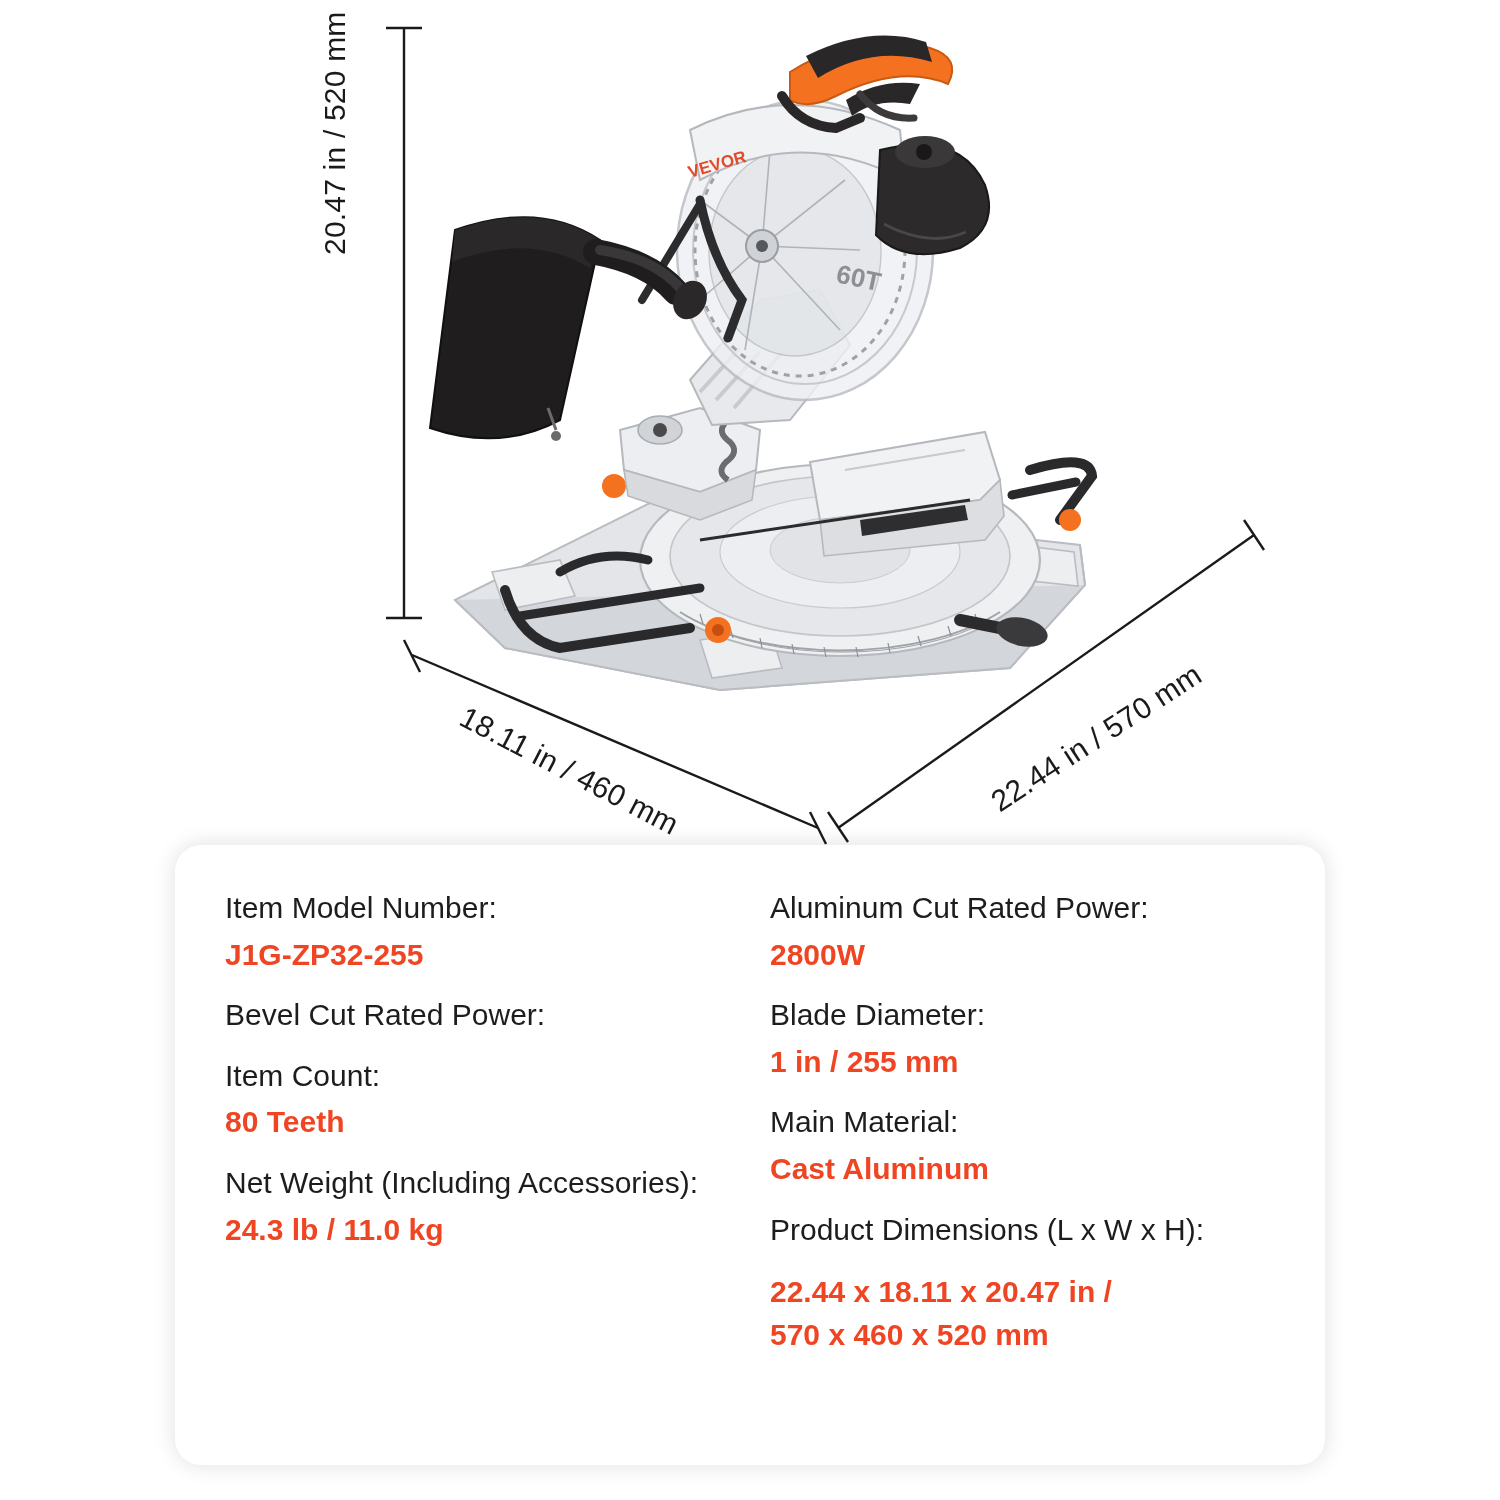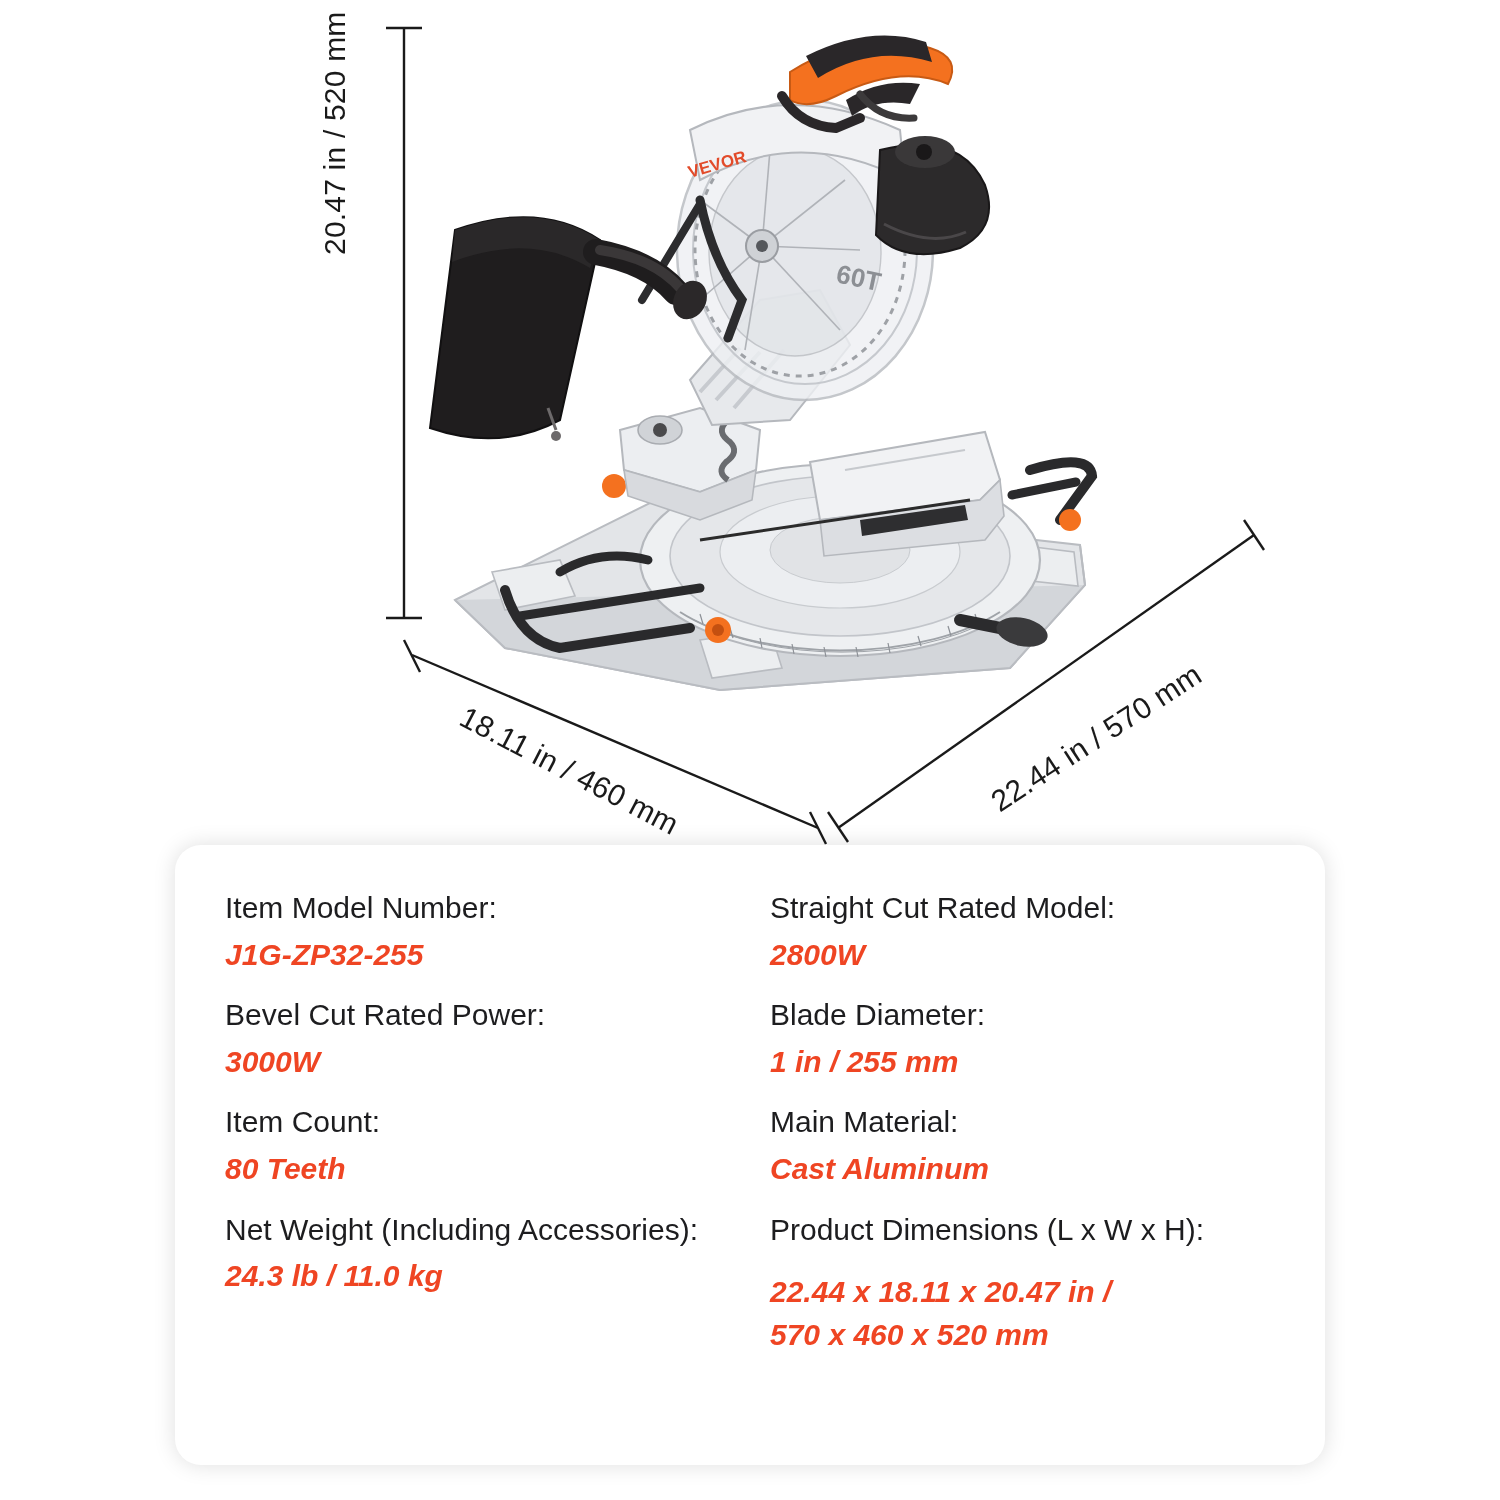--- a/index.html
+++ b/index.html
@@ -92,21 +92,20 @@
     color: #1d1d1f;
     font-family: "Liberation Sans", sans-serif;
   }
   .spec-value {
     font-size: 30px;
     line-height: 1.42;
     color: #ef4523;
     font-weight: bold;
     font-family: "Liberation Sans", sans-serif;
     margin-top: 4px;
-    font-style: italic;
   }
   .spec-value.multiline {
     white-space: pre-line;
     margin-top: 20px;
   }
 </style>
 </head>
 <body>
 
 <div class="page">
@@ -261,35 +260,34 @@
   <div class="spec-card">
     <div class="spec-cols">
 
       <div class="spec-col">
         <div class="spec-item">
           <div class="spec-label">Item Model Number:</div>
           <div class="spec-value">J1G-ZP32-255</div>
         </div>
         <div class="spec-item">
           <div class="spec-label">Bevel Cut Rated Power:</div>
-          <div class="spec-value">3000W</div>
         </div>
         <div class="spec-item">
           <div class="spec-label">Item Count:</div>
           <div class="spec-value">80 Teeth</div>
         </div>
         <div class="spec-item">
           <div class="spec-label">Net Weight (Including Accessories):</div>
           <div class="spec-value">24.3 lb / 11.0 kg</div>
         </div>
       </div>
 
       <div class="spec-col">
         <div class="spec-item">
-          <div class="spec-label">Straight Cut Rated Model:</div>
+          <div class="spec-label">Aluminum Cut Rated Power:</div>
           <div class="spec-value">2800W</div>
         </div>
         <div class="spec-item">
           <div class="spec-label">Blade Diameter:</div>
           <div class="spec-value">1 in / 255 mm</div>
         </div>
         <div class="spec-item">
           <div class="spec-label">Main Material:</div>
           <div class="spec-value">Cast Aluminum</div>
         </div>

